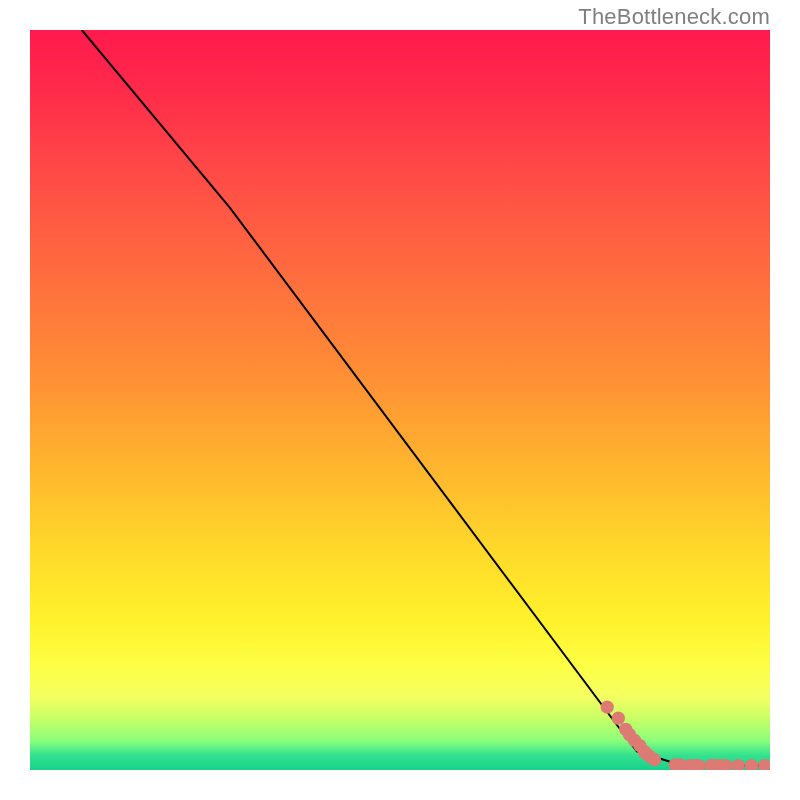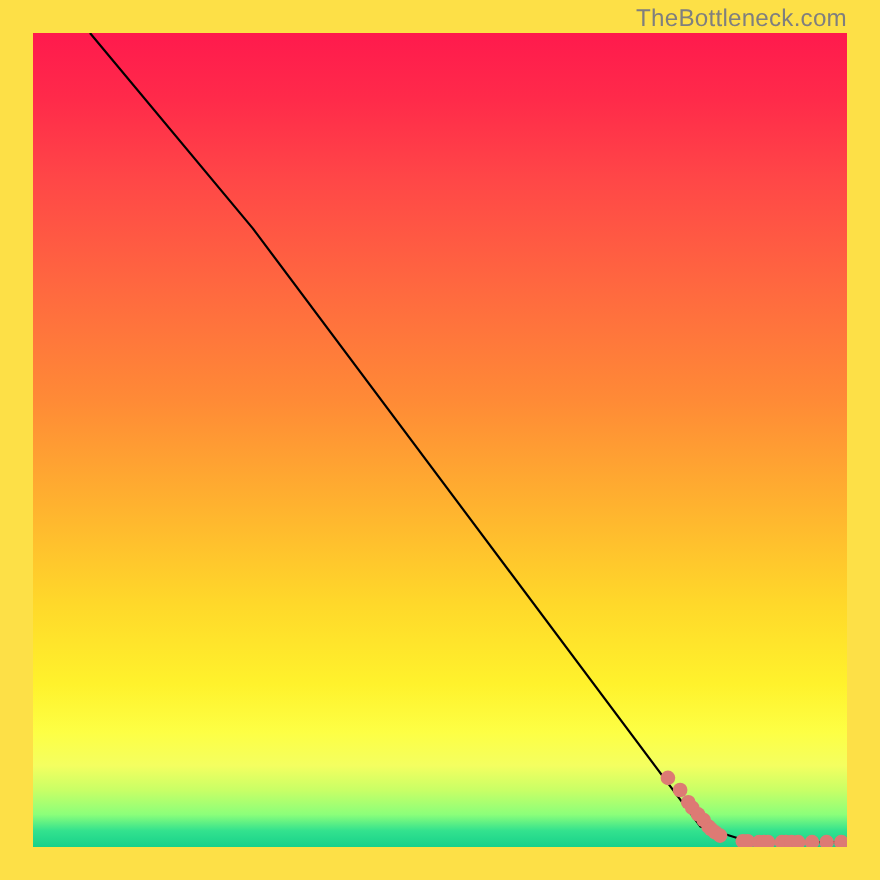--- a/index.html
+++ b/index.html
@@ -10,21 +10,21 @@
     background: #000;
     overflow: hidden;
     font-family: Arial, Helvetica, sans-serif;
   }
   .frame {
     position: absolute;
     left: 0;
     top: 0;
     width: 800px;
     height: 800px;
-    background: #fde047;
+    background: #ffffff;
   }
   .plot {
     position: absolute;
     left: 30px;
     top: 30px;
     width: 740px;
     height: 740px;
     overflow: hidden;
   }
   .gradient {

